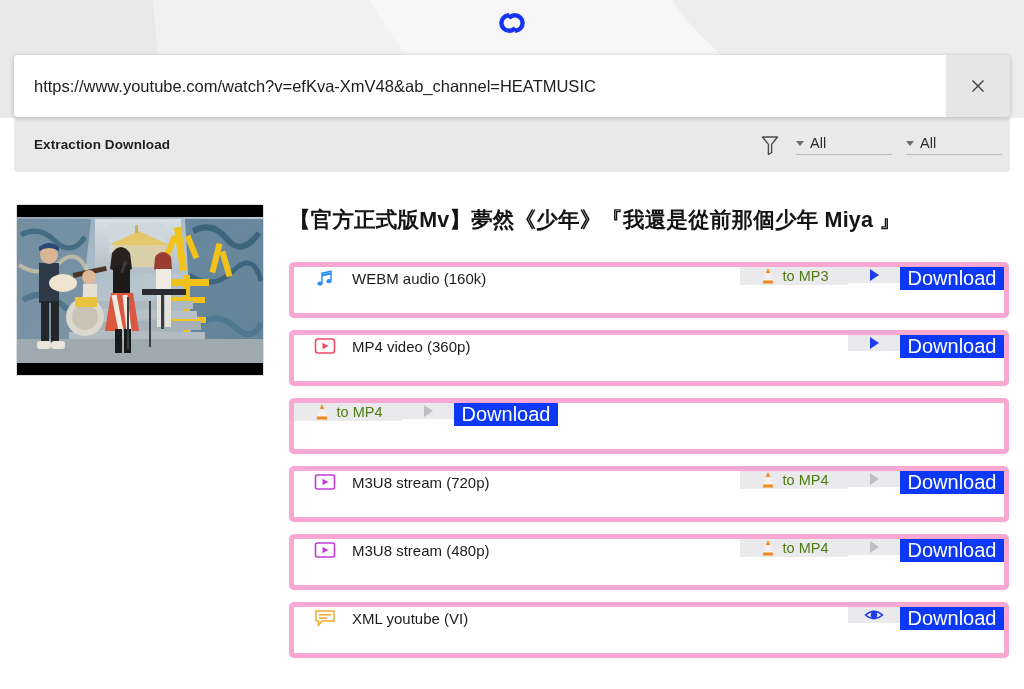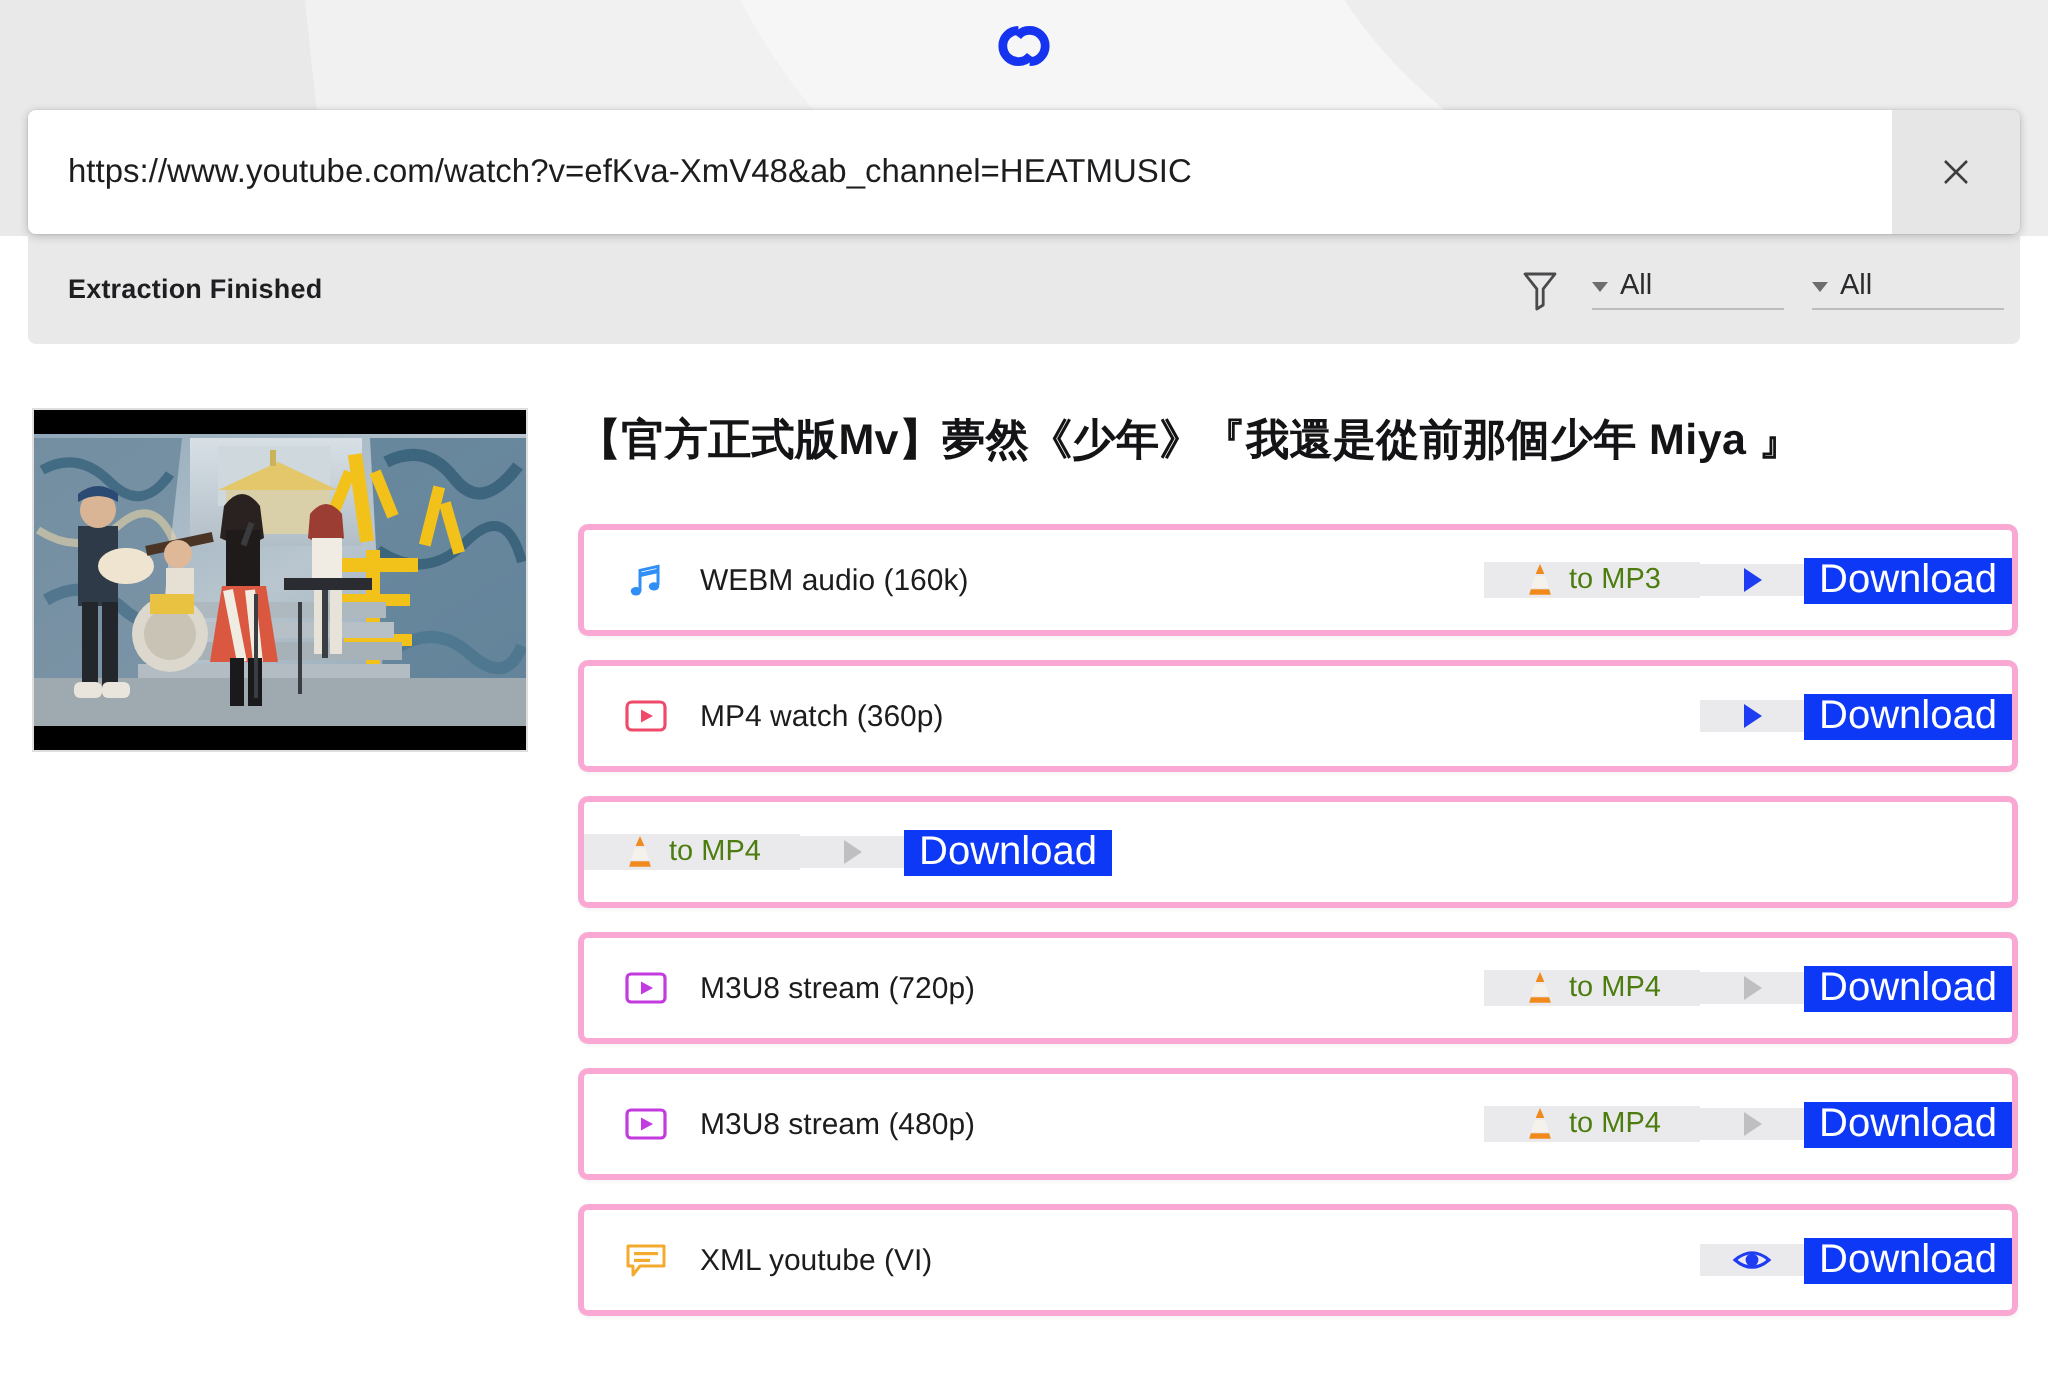--- a/index.html
+++ b/index.html
@@ -179,24 +179,24 @@
     position: absolute;
     left: 289px; top: 262px;
     width: 720px;
   }
 
   .row {
     position: relative;
     height: 56px;
     margin-bottom: 12px;
     background: #ffffff;
-    border: 3px solid #f9a8d4;
+    border: 5px solid #f9a8d4;
     border-radius: 5px;
     display: flex;
-    align-items: center;
+    align-items: flex-start;
     overflow: hidden;
     box-shadow: 0 1px 2px rgba(0,0,0,0.05);
   }
   .row-main {
     flex: 1 1 auto;
     display: flex;
     align-items: center;
     gap: 14px;
     padding-left: 18px;
     min-width: 0;
@@ -277,21 +277,21 @@
   <div class="urlbar">
     <input class="url-input" type="text" value="https://www.youtube.com/watch?v=efKva-XmV48&amp;ab_channel=HEATMUSIC" style="">
     <button class="url-clear">
       <svg width="18" height="18" viewBox="0 0 18 18">
         <path d="M3.5 3.5 L14.5 14.5 M14.5 3.5 L3.5 14.5" stroke="#3d3d3f" stroke-width="1.3" fill="none"></path>
       </svg>
     </button>
   </div>
 
   <div class="statusbar">
-    <div class="status-text">Extraction Finished</div>
+    <div class="status-text">Extraction Download</div>
 
     <div class="filter-group">
       <svg class="funnel-icon" width="20" height="22" viewBox="0 0 20 22">
         <path d="M2.5 3 L17.5 3 L11.6 10.4 L11.6 18.5 L8.4 20.5 L8.4 10.4 Z" fill="none" stroke="#4a4a4c" stroke-width="1.4" stroke-linejoin="round"></path>
       </svg>
 
       <div class="select-box">
         <span class="caret"></span>
         <span class="select-val">All</span>
       </div>
@@ -449,21 +449,21 @@
     </div>
 
     <div class="row">
       <div class="row-main">
         <span class="row-icon">
           <svg width="22" height="18" viewBox="0 0 22 18">
             <rect x="1.5" y="2" width="19" height="14" rx="2.5" fill="none" stroke="#f04a6b" stroke-width="1.6"></rect>
             <path d="M8.5 5.8 L14.5 9 L8.5 12.2 Z" fill="#f04a6b"></path>
           </svg>
         </span>
-        <span class="row-label">MP4 watch (360p)</span>
+        <span class="row-label">MP4 video (360p)</span>
       </div>
       <div class="play-cell">
         <svg width="14" height="16" viewBox="0 0 14 16">
           <path d="M3 2 L12 8 L3 14 Z" fill="#1e3df2"></path>
         </svg>
       </div>
       <button class="dl-cell">Download</button>
     </div>
 
     <div class="row">

